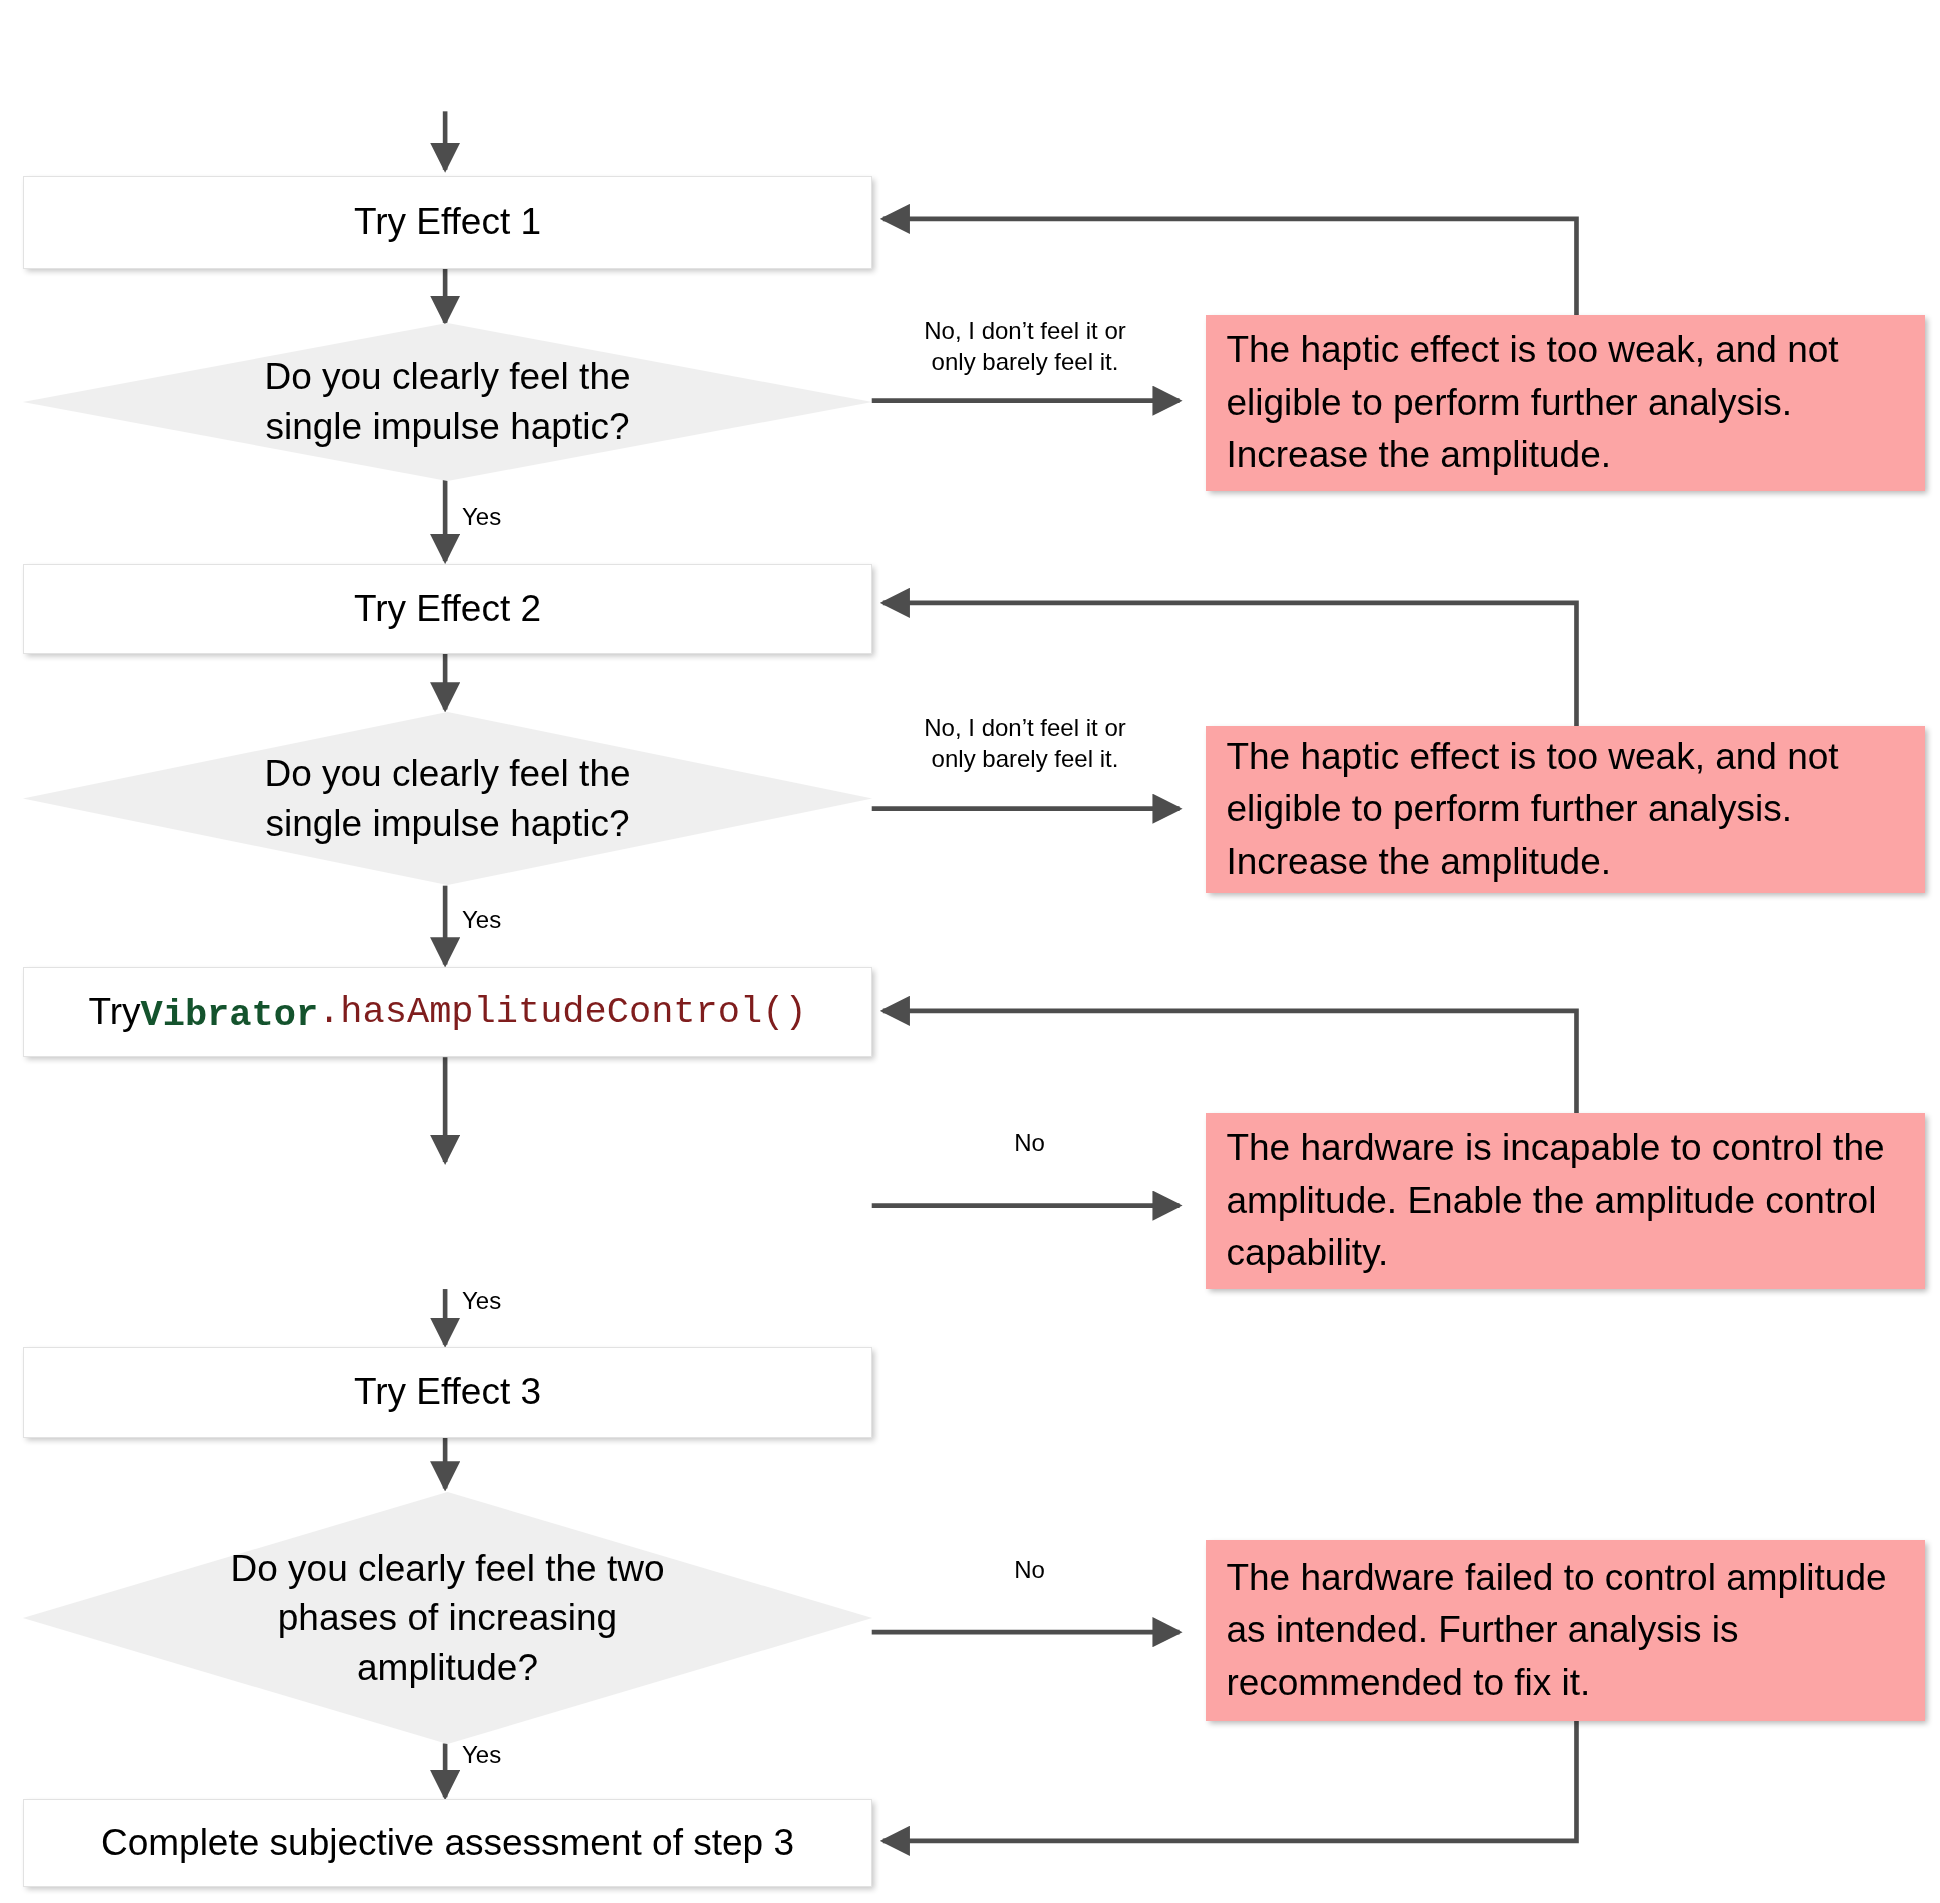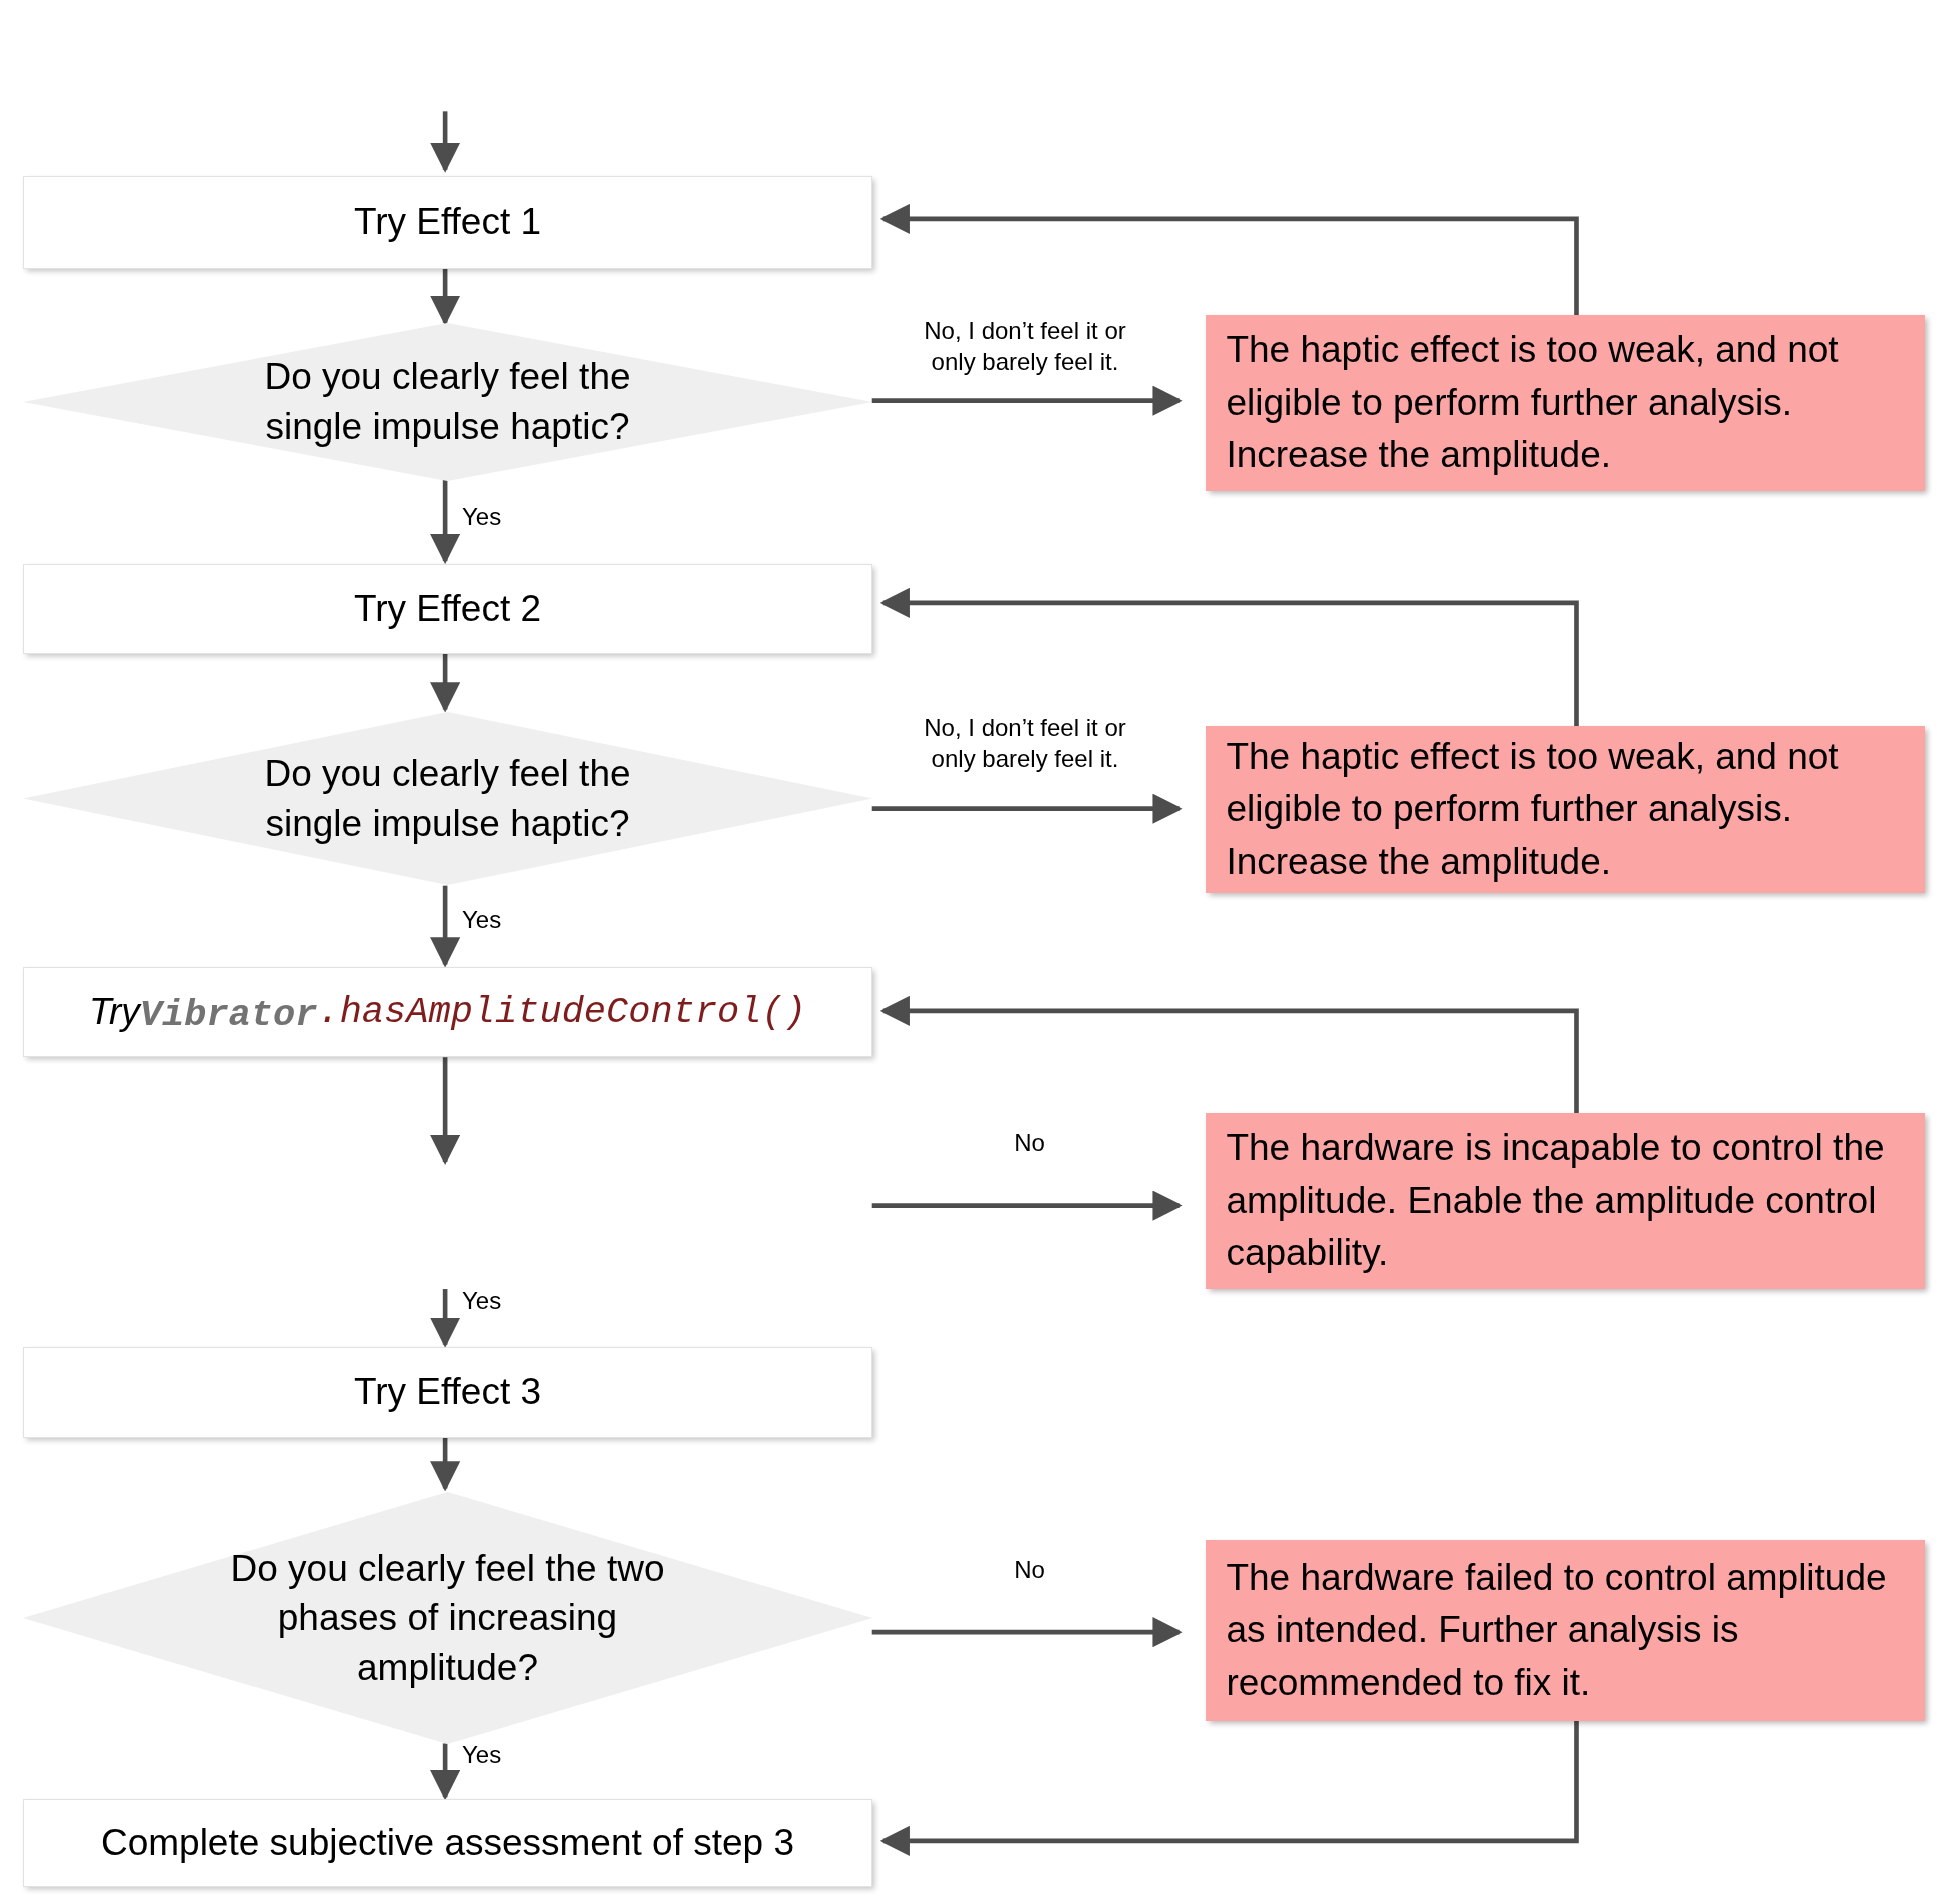--- a/index.html
+++ b/index.html
@@ -70,21 +70,21 @@
   .code-box {
     font-size: 37px;
   }
   .code-box .kw-try {
     font-family: "Liberation Sans", sans-serif;
     color: #000000;
   }
   .code-box .cls {
     font-family: "Liberation Mono", monospace;
     font-weight: bold;
-    color: #737373;
+    color: #14532d;
     margin-top: 6px;
   }
   .code-box .meth {
     font-family: "Liberation Mono", monospace;
     color: #7f1d1d;
   }
   
   .edge-label {
     position: absolute;
     font-size: 24px;
@@ -184,21 +184,21 @@
 
   <div class="node note" style="left:1206px; top:726px; width:719px; height:167px;">
     <span>The haptic effect is too weak, and not eligible to perform further analysis. Increase the amplitude.</span>
   </div>
 
   <div class="edge-label" style="left:886px; top:712px; width:278px;">No, I don’t feel it or
 only barely feel it.</div>
 
   <div class="edge-label" style="left:462px; top:904px; width:83px; text-align:left;">Yes</div>
 
-  <div class="node process code-box" style="left:23px; top:967px; width:849px; height:90px;font-style:italic;">
+  <div class="node process code-box" style="left:23px; top:967px; width:849px; height:90px;">
     <span class="kw-try">Try </span>
       <span class="cls">Vibrator</span>
       <span class="meth">.hasAmplitudeControl()</span>
   </div>
 
 
   <div class="node note" style="left:1206px; top:1113px; width:719px; height:176px;">
     <span>The hardware is incapable to control the amplitude. Enable the amplitude control capability.</span>
   </div>
 

